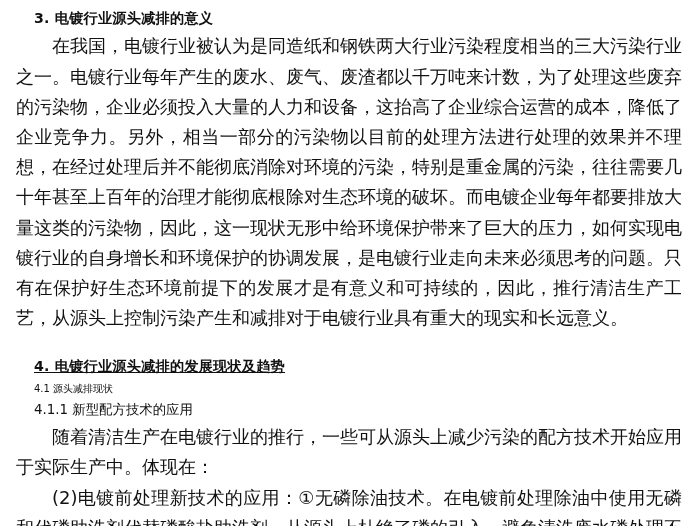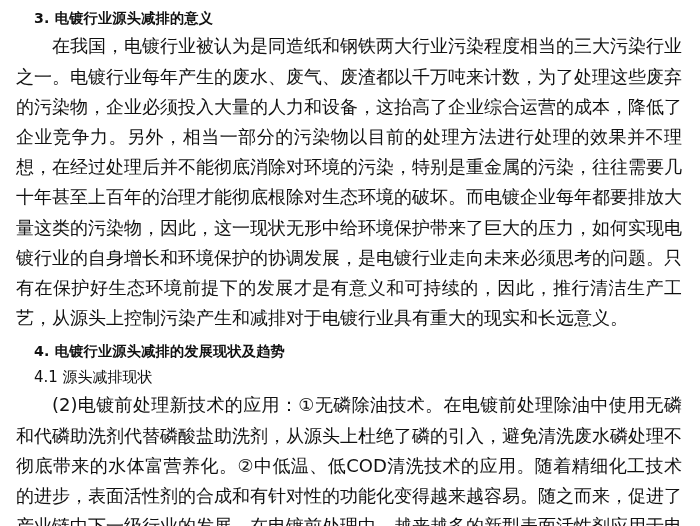--- a/index.html
+++ b/index.html
@@ -24,24 +24,25 @@
   .heading {
     font-size: 14.2px;
     font-weight: bold;
     line-height: 1.5;
     margin: 0 0 2px 0;
     padding-left: 18px;
     letter-spacing: 0.2px;
     color: #111;
   }
   .heading.h2 {
-    margin-top: 3px;
+    margin-top: 18px;
+    text-decoration: underline;
   }
   .subheading {
-    font-size: 15px;
+    font-size: 10px;
     font-weight: normal;
     line-height: 1.5;
     margin: 4px 0 2px 0;
     padding-left: 18px;
     color: #111;
   }
   .subsubheading {
     font-size: 13.4px;
     font-weight: normal;
     line-height: 1.5;
@@ -69,17 +70,19 @@
   <h2 class="heading">3.  电镀行业源头减排的意义</h2>
 
   <p class="para">在我国，电镀行业被认为是同造纸和钢铁两大行业污染程度相当的三大污染行业之一。电镀行业每年产生的废水、废气、废渣都以千万吨来计数，为了处理这些废弃的污染物，企业必须投入大量的人力和设备，这抬高了企业综合运营的成本，降低了企业竞争力。另外，相当一部分的污染物以目前的处理方法进行处理的效果并不理想，在经过处理后并不能彻底消除对环境的污染，特别是重金属的污染，往往需要几十年甚至上百年的治理才能彻底根除对生态环境的破坏。而电镀企业每年都要排放大量这类的污染物，因此，这一现状无形中给环境保护带来了巨大的压力，如何实现电镀行业的自身增长和环境保护的协调发展，是电镀行业走向未来必须思考的问题。只有在保护好生态环境前提下的发展才是有意义和可持续的，因此，推行清洁生产工艺，从源头上控制污染产生和减排对于电镀行业具有重大的现实和长远意义。</p>
 
   <div class="spacer-sm"></div>
 
   <h2 class="heading h2">4.  电镀行业源头减排的发展现状及趋势</h2>
 
   <h3 class="subheading">4.1  源头减排现状</h3>
 
+  <h4 class="subsubheading">4.1.1  新型配方技术的应用</h4>
 
+  <p class="para">随着清洁生产在电镀行业的推行，一些可从源头上减少污染的配方技术开始应用于实际生产中。体现在：</p>
 
   <p class="para">(2)电镀前处理新技术的应用：①无磷除油技术。在电镀前处理除油中使用无磷和代磷助洗剂代替磷酸盐助洗剂，从源头上杜绝了磷的引入，避免清洗废水磷处理不彻底带来的水体富营养化。②中低温、低COD清洗技术的应用。随着精细化工技术的进步，表面活性剂的合成和有针对性的功能化变得越来越容易。随之而来，促进了产业链中下一级行业的发展，在电镀前处理中，越来越多的新型表面活性剂应用于电镀件的清洗。这类表面活性剂在中低温条件下也能表现出优异的渗透、乳化、易清洗等性能，且较传统的烷基酚聚醚具有更低的COD值。③新型酸洗添加剂的应用，长期以来，电镀的酸洗工艺采用的是较高浓度的强酸，如硫酸、盐酸、</p>
 
 </div>
 
 </body></html>

